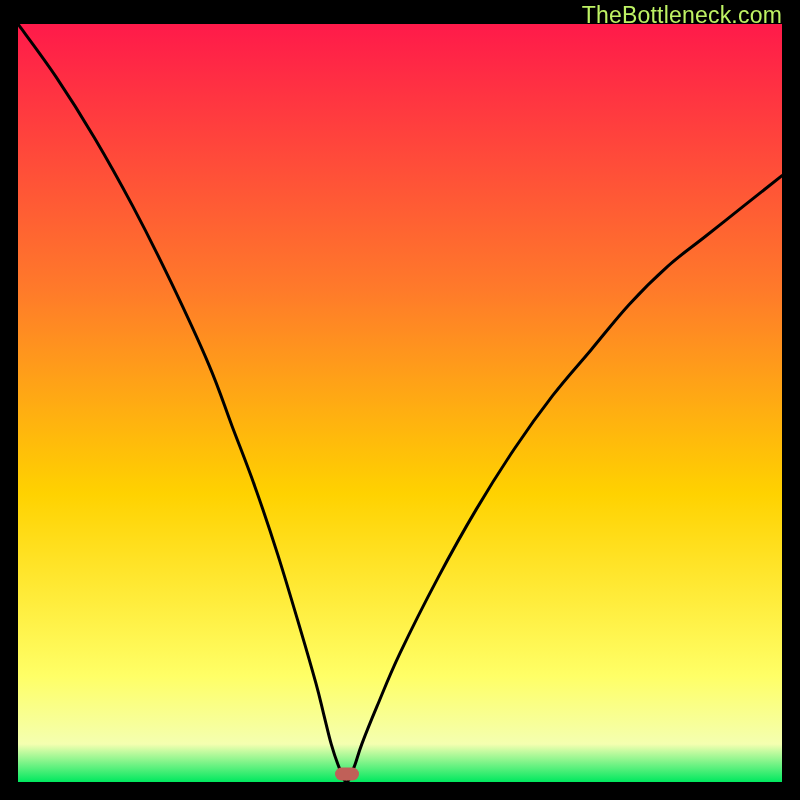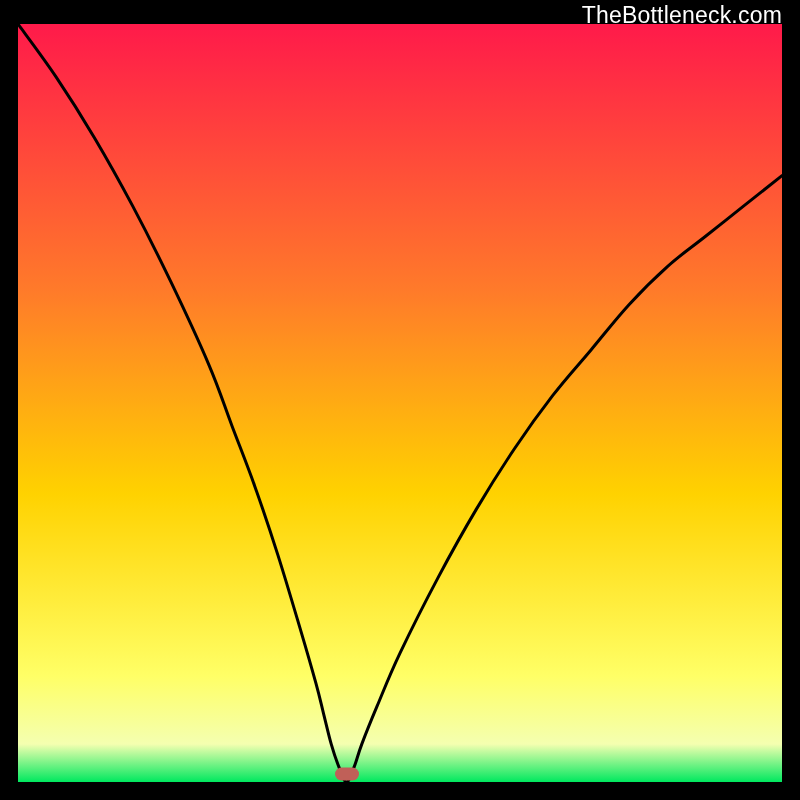--- a/index.html
+++ b/index.html
@@ -23,21 +23,21 @@
     position: absolute;
     left: 0;
     top: 0;
     width: 764px;
     height: 758px;
   }
   .watermark {
     position: absolute;
     top: 2px;
     right: 18px;
-    color: #ffffff;
+    color: #bef264;
     font-size: 23px;
     font-weight: 500;
     letter-spacing: 0.2px;
     font-family: Arial, Helvetica, sans-serif;
   }
   .marker {
     position: absolute;
     width: 24px;
     height: 13px;
     background: #c06058;

